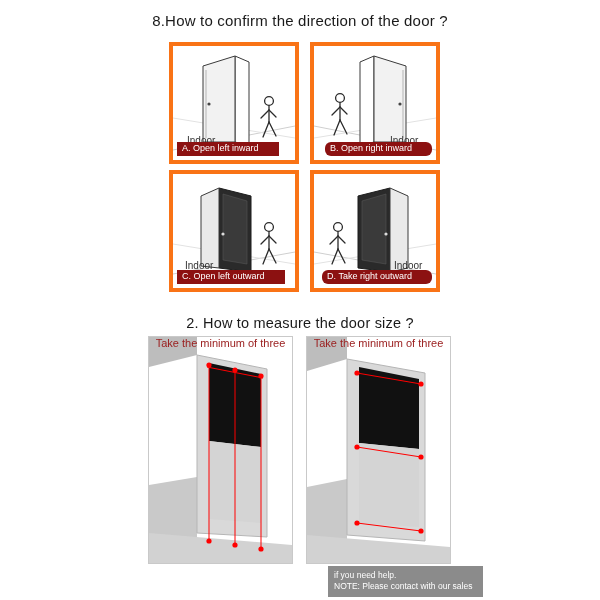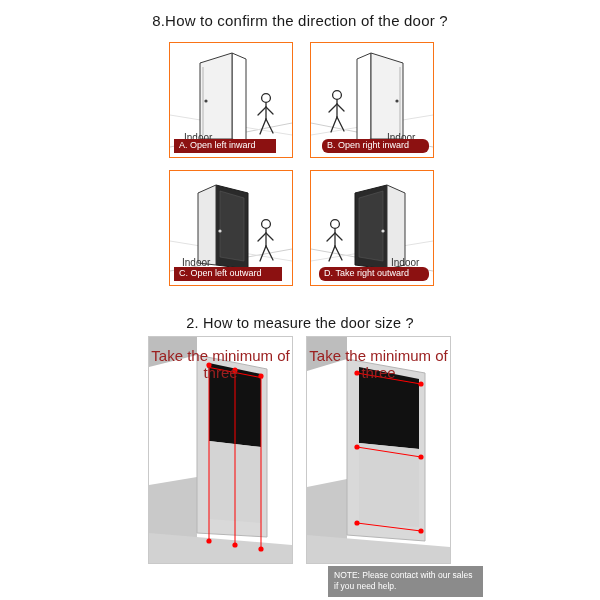--- a/index.html
+++ b/index.html
@@ -20,21 +20,21 @@
     font-size:15px;
     color:#1a1a1a;
     letter-spacing:0.2px;
   }
   #title1{top:12px;}
   #title2{top:315px;font-size:14.5px;}
 
   
   .panel{
     position:absolute;
-    border:1px solid #f97316;
+    border:4px solid #f97316;
     background:#ffffff;
     overflow:hidden;
   }
   .panel .scene{position:absolute;left:0;top:0;width:100%;height:100%;}
   .cap{
     position:absolute;
     left:4px;bottom:4px;
     background:#8c1111;
     color:#ffffff;
     font-size:9px;
@@ -52,24 +52,24 @@
 
   
   .mpanel{
     position:absolute;
     border:1px solid #c9c9c9;
     background:#ffffff;
     overflow:hidden;
   }
   .mtitle{
     position:absolute;
-    top:10px;
+    top:0;
     width:100%;
     text-align:center;
-    font-size:15px;
+    font-size:11px;
     color:#9b2020;
   }
   .note{
     position:absolute;
     left:328px;top:566px;
     width:155px;
     background:#8b8b8b;
     color:#ffffff;
     font-size:8.5px;
     line-height:1.35;
@@ -232,17 +232,17 @@
         <circle cx="50" cy="110" r="2.6"></circle>
         <circle cx="114" cy="120" r="2.6"></circle>
         <circle cx="50" cy="186" r="2.6"></circle>
         <circle cx="114" cy="194" r="2.6"></circle>
       </g>
     </svg>
     <div class="mtitle">Take the minimum of three</div>
   </div>
 
   <div class="note">
+    <div>if you need help.</div>
     <div>NOTE: Please contact with our sales</div>
-    <div>if you need help.</div>
   </div>
 
 </div>
 
 </body></html>

